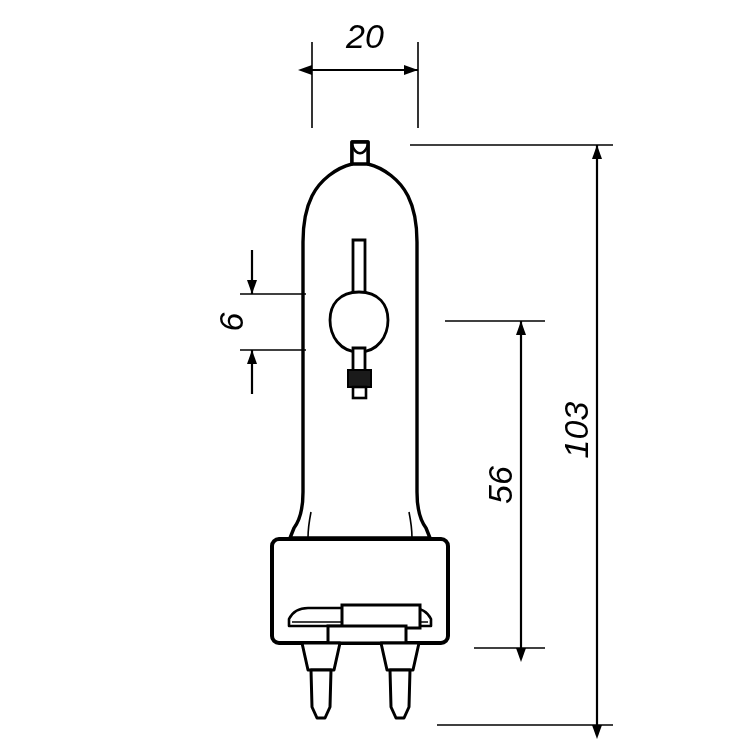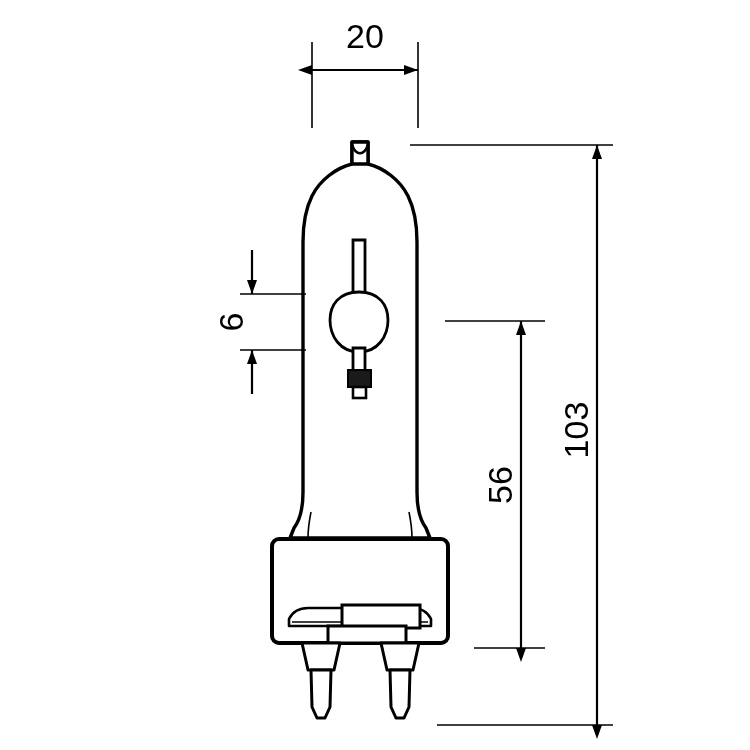--- a/index.html
+++ b/index.html
@@ -9,20 +9,21 @@
   }
   body {
     font-family: "Liberation Sans", sans-serif;
   }
   #drawing-root {
     position: relative;
     width: 718px;
     height: 750px;
     background: #ffffff;
     overflow: hidden;
+    font-style: italic;
   }
   #drawing-svg {
     display: block;
     width: 750px;
     height: 750px;
   }
   .dim-text {
     font-family: "Liberation Sans", sans-serif;
     font-size: 34px;
     fill: #000000;

